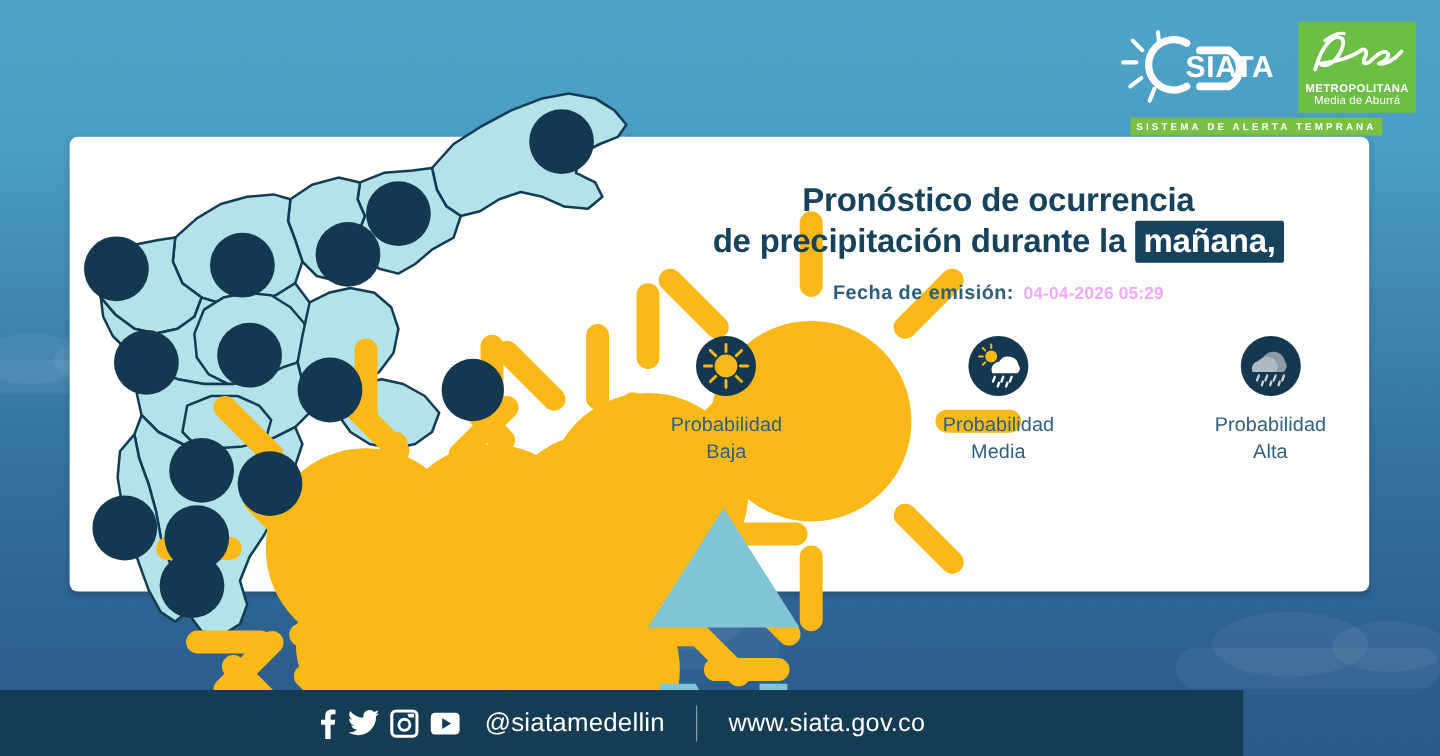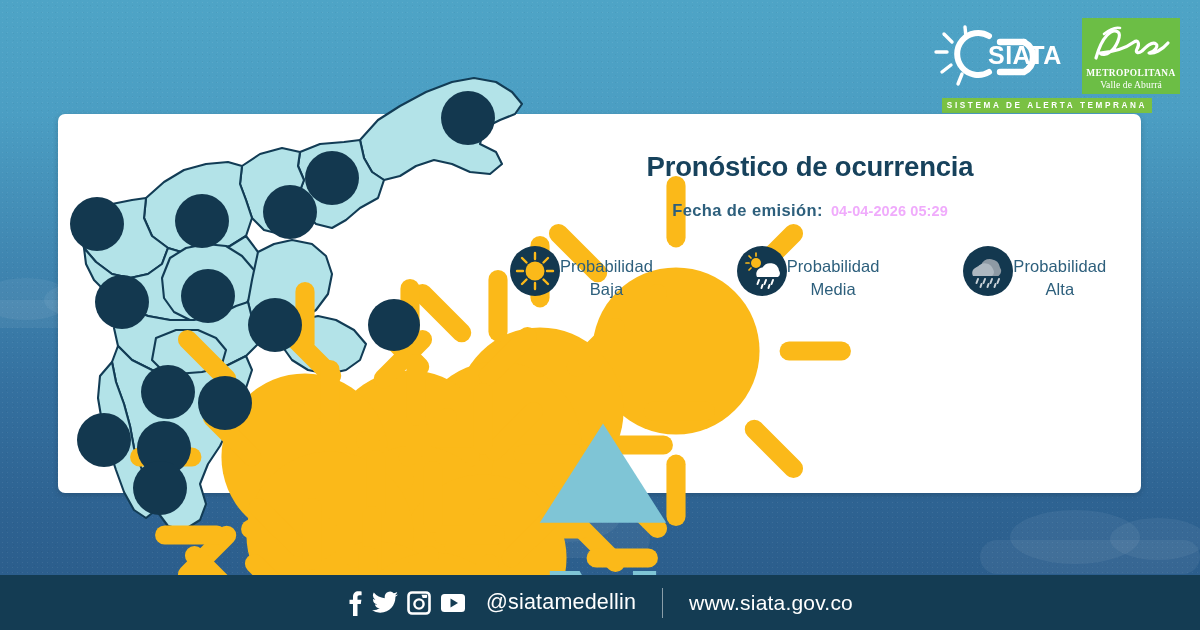--- a/index.html
+++ b/index.html
@@ -58,21 +58,21 @@
   #siata-tagline {
     position: absolute; left: 10px; top: 76px; width: 210px; height: 15px;
     background: #7ac143; color: #ffffff;
     font-size: 8.2px; letter-spacing: 2.6px; font-weight: bold;
     display: flex; align-items: center; justify-content: center;
     white-space: nowrap;
   }
   #area-logo {
     width: 98px; height: 76px; background: #6cbe45;
     display: flex; flex-direction: column; align-items: center; justify-content: flex-end;
-    padding-bottom: 4px; position: relative; font-family: Liberation Serif, serif;
+    padding-bottom: 4px; position: relative;
   }
   #area-script { position: absolute; top: 4px; left: 0; right: 0; height: 44px; }
   #area-l1 { color: #fff; font-size: 9.4px; font-weight: bold; letter-spacing: .4px; line-height: 11px; }
   #area-l2 { color: #fff; font-size: 9.6px; line-height: 11px; letter-spacing: .1px; }
 
   
   #card {
     position: absolute;
     left: 58px; top: 114px; width: 1083px; height: 379px;
     background: #ffffff; border-radius: 7px;
@@ -95,51 +95,51 @@
 
   #compass {
     position: absolute; left: 334px; top: 277px;
     width: 52px; height: 52px; margin: -26px 0 0 -26px;
     border-radius: 50%; background: #13384f;
   }
   #compass svg { position: absolute; inset: 0; }
 
   
   #content {
-    position: absolute; left: 510px; top: 150px; width: 600px;
+    position: absolute; left: 532px; top: 150px; width: 600px;
     text-align: center; color: #17425c;
   }
   #headline {
     font-size: 27.5px; font-weight: bold; line-height: 34px; letter-spacing: -.2px;
   }
   #headline .hl {
     background: #17425c; color: #ffffff; padding: 1px 7px 3px 7px; border-radius: 2px;
   }
   #date-row {
     margin-top: 17px; display: flex; align-items: baseline; justify-content: center; gap: 8px; font-weight: bold;
   }
   #date-label { font-size: 16.5px; color: #2d5f7c; letter-spacing: .4px; }
   #date-value { font-size: 14.5px; color: #f0abfc; letter-spacing: .1px; }
 
   #legend {
     margin-top: 26px; display: flex; justify-content: center; gap: 80px;
   }
-  .legend-item { width: 150px; display: flex; flex-direction: row; align-items: center; }
+  .legend-item { width: 150px; display: flex; flex-direction: column; align-items: center; justify-content: center; }
   .legend-icon {
     width: 50px; height: 50px; border-radius: 50%; background: #13384f;
     position: relative; margin-bottom: 13px;
   }
   .legend-icon svg { position: absolute; inset: 0; }
   .legend-label {
     font-size: 16.5px; line-height: 23px; color: #2d5f7c; letter-spacing: .1px;
   }
 
   
   #footer {
-    position: absolute; left: 0; bottom: 0; width: 1200px; height: 55px;
+    position: absolute; left: 0; bottom: 0; width: 1036px; height: 55px;
     background: #143c53;
     display: flex; align-items: center; justify-content: center; gap: 0;
   }
   #social { display: flex; align-items: center; gap: 9px; margin-right: 20px; }
   #social svg { display: block; }
   #handle { color: #ffffff; font-size: 21.5px; letter-spacing: .2px; }
   #footer-div { width: 1px; height: 30px; background: rgba(255,255,255,.5); margin: 0 26px; }
   #site { color: #ffffff; font-size: 21px; letter-spacing: .2px; }
 </style>
 </head>
@@ -172,21 +172,21 @@
   </div>
 
   <div id="area-logo">
     <svg id="area-script" viewBox="0 0 98 44" aria-hidden="true">
       <path d="M14 36 C20 14, 30 6, 36 10 C40 13, 34 26, 28 30 C24 33, 20 33, 18 31
                C30 30, 44 26, 52 20 C56 17, 58 22, 55 27 C53 31, 56 32, 60 29
                C64 25, 70 19, 74 22 C77 24, 72 30, 67 31 C72 32, 80 28, 86 21" fill="none" stroke="#ffffff" stroke-width="3.2" stroke-linecap="round" stroke-linejoin="round"></path>
       <path d="M22 12 C28 7, 34 5, 38 6" fill="none" stroke="#ffffff" stroke-width="2.6" stroke-linecap="round"></path>
     </svg>
     <div id="area-l1">METROPOLITANA</div>
-    <div id="area-l2">Valle de Aburrá</div>
+    <div id="area-l2">Media de Aburrá</div>
   </div>
 </div>
 
 <div id="card"></div>
 
 <div id="map-wrap">
   <svg viewBox="0 0 470 520" aria-hidden="true">
 
     <path class="muni" d="M300 92 L318 72 L340 58 L366 44 L392 34 L414 30 L436 34 L452 44 L462 56
                            L455 66 L440 72 L424 80 L420 96 L436 104 L442 116 L430 126 L410 124
@@ -413,20 +413,24 @@
       <polygon points="26,11 33,22 19,22" fill="#7fc5d6"></polygon>
       <text x="26" y="41" text-anchor="middle" font-family="Liberation Sans, sans-serif" font-size="20" font-weight="bold" fill="#7fc5d6">N</text>
     </svg>
   </div>
 </div>
 
 <div id="content">
 
   <div id="headline">
     <div>Pronóstico de ocurrencia</div>
+    <div>
+      <span>de precipitación durante la</span>
+      <span class="hl">mañana,</span>
+    </div>
   </div>
 
   <div id="date-row">
     <span id="date-label">Fecha de emisión:</span>
     <span id="date-value">04-04-2026 05:29</span>
   </div>
 
   <div id="legend">
 
     <div class="legend-item">

